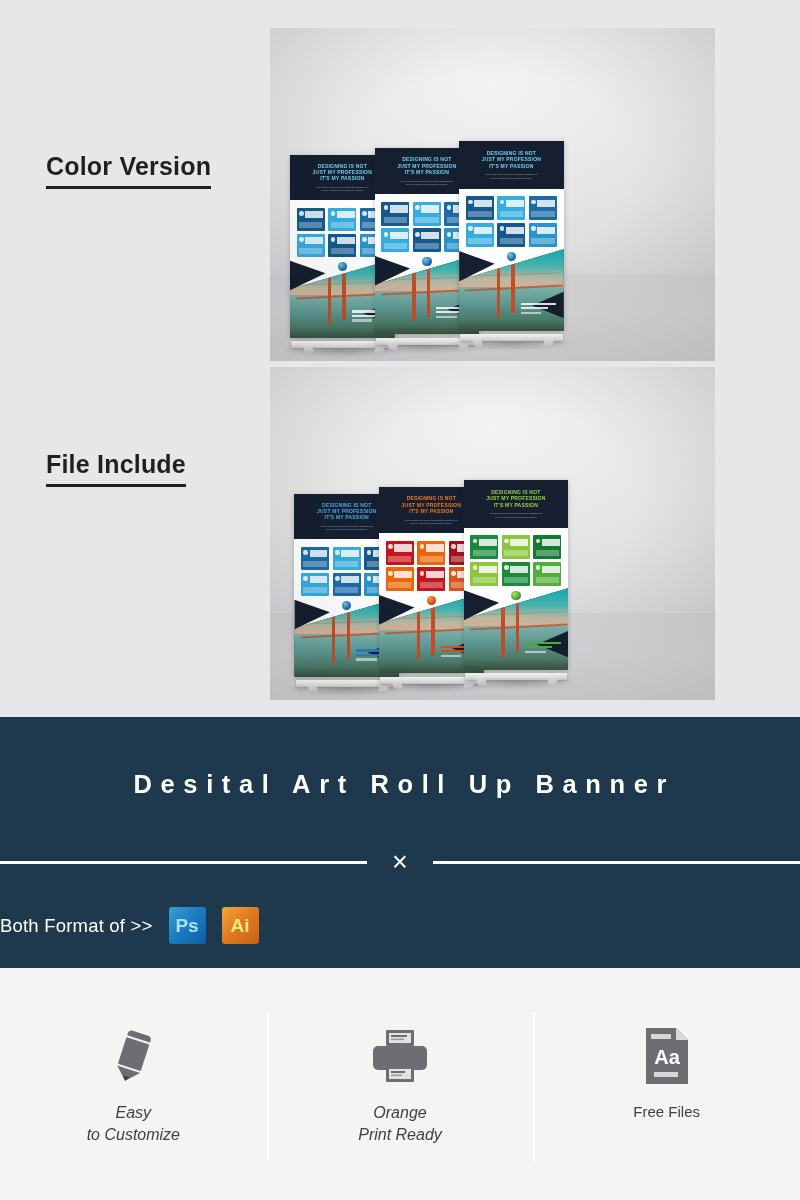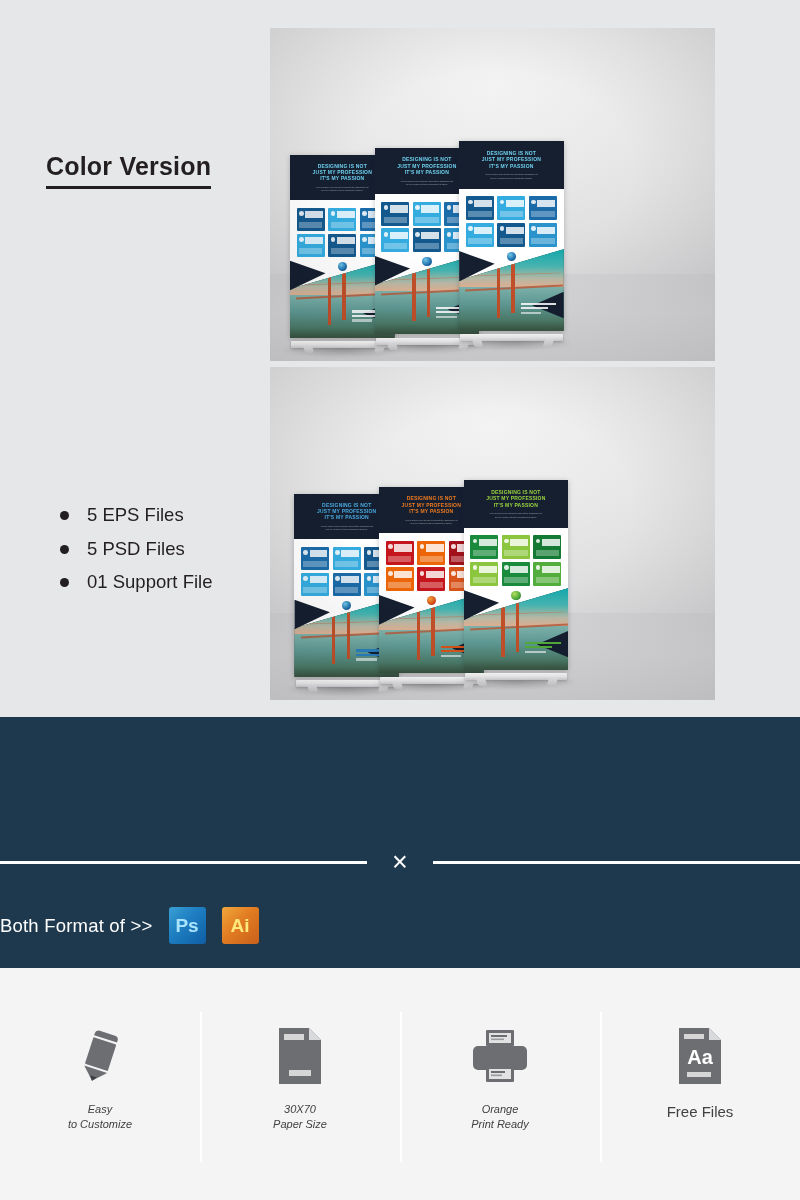--- a/index.html
+++ b/index.html
@@ -240,21 +240,21 @@
     align-items: center; justify-content: flex-start;
     padding-top: 56px;
   }
   .feat + .feat::before {
     content: ""; position: absolute; left: 0; top: 44px;
     width: 2px; height: 150px; background: #ffffff;
   }
   .feat .ficon { height: 62px; display: flex; align-items: flex-end; justify-content: center; }
   .feat .flabel {
     margin-top: 16px; text-align: center;
-    font-size: 11px; color: #414042; line-height: 1.35;
+    font-size: 16px; color: #414042; line-height: 1.35;
     font-style: italic;
   }
   .feat .flabel.upright { font-style: normal; font-size: 15px; }
   .gi { fill: #6d6e71; }
 </style>
 </head>
 <body>
 
 <div class="page">
 
@@ -262,37 +262,24 @@
 
     <div class="info-col">
 
       <div class="heading" id="color-heading">
         <span>Color Version</span>
         <span class="rule"></span>
       </div>
 
 
       <div class="heading" id="file-heading">
+        <span>File Include</span>
         <span class="rule"></span>
       </div>
 
-      <div class="file-list">
-        <div class="file-row">
-          <span class="bullet"></span>
-          <span class="label">5 EPS Files</span>
-        </div>
-        <div class="file-row">
-          <span class="bullet"></span>
-          <span class="label">5 PSD Files</span>
-        </div>
-        <div class="file-row">
-          <span class="bullet"></span>
-          <span class="label">01 Support File</span>
-        </div>
-      </div>
 
     </div>
 
     <div class="mock" id="mock-top">
       <div class="mock-bg"></div>
       <div class="floor"></div>
 
       <div class="rollup" style="left:4.5%;  top:38%; width:23.5%; height:59.5%;">
         <div class="shadow"></div>
         <div class="panel">
@@ -689,20 +676,21 @@
         <div class="foot l"></div>
         <div class="foot r"></div>
       </div>
 
       <div class="vignette"></div>
     </div>
 
   </div>
 
   <div class="navy-section">
+    <div class="main-title">Desital Art Roll Up Banner</div>
 
     <div class="divider-row">
       <span class="line"></span>
       <span class="xmark">×</span>
       <span class="line"></span>
     </div>
 
     <div class="format-row">
       <span class="ftext">Both Format of &gt;&gt;</span>
       <span class="adobe ps">Ps</span>
@@ -722,34 +710,20 @@
             <path d="M18.5 51.5 h7 l-3.5 4.5 z" fill="#3f4044"></path>
           </g>
         </svg>
       </div>
       <div class="flabel">
         <span>Easy</span><br>
         <span>to Customize</span>
       </div>
     </div>
 
-    <div class="feat">
-      <div class="ficon">
-        <svg width="50" height="60" viewBox="0 0 50 60" aria-hidden="true">
-          <path class="gi" d="M4 2 h30 l12 12 v44 h-42 z"></path>
-          <path d="M34 2 l12 12 h-12 z" fill="#d9dadb"></path>
-          <rect x="9" y="8" width="20" height="6" fill="#ffffff" opacity="0.72"></rect>
-          <rect x="14" y="44" width="22" height="6" fill="#ffffff" opacity="0.72"></rect>
-        </svg>
-      </div>
-      <div class="flabel">
-        <span>30X70</span><br>
-        <span>Paper Size</span>
-      </div>
-    </div>
 
     <div class="feat">
       <div class="ficon">
         <svg width="62" height="60" viewBox="0 0 62 60" aria-hidden="true">
           <rect class="gi" x="17" y="4" width="28" height="16" rx="1"></rect>
           <rect x="20" y="7" width="22" height="10" fill="#ffffff" opacity="0.8"></rect>
           <rect x="22" y="9" width="16" height="2" fill="#6d6e71"></rect>
           <rect x="22" y="12.5" width="13" height="1.6" fill="#9a9b9e"></rect>
           <rect class="gi" x="4" y="20" width="54" height="24" rx="5"></rect>
           <rect class="gi" x="17" y="40" width="28" height="16" rx="1"></rect>

